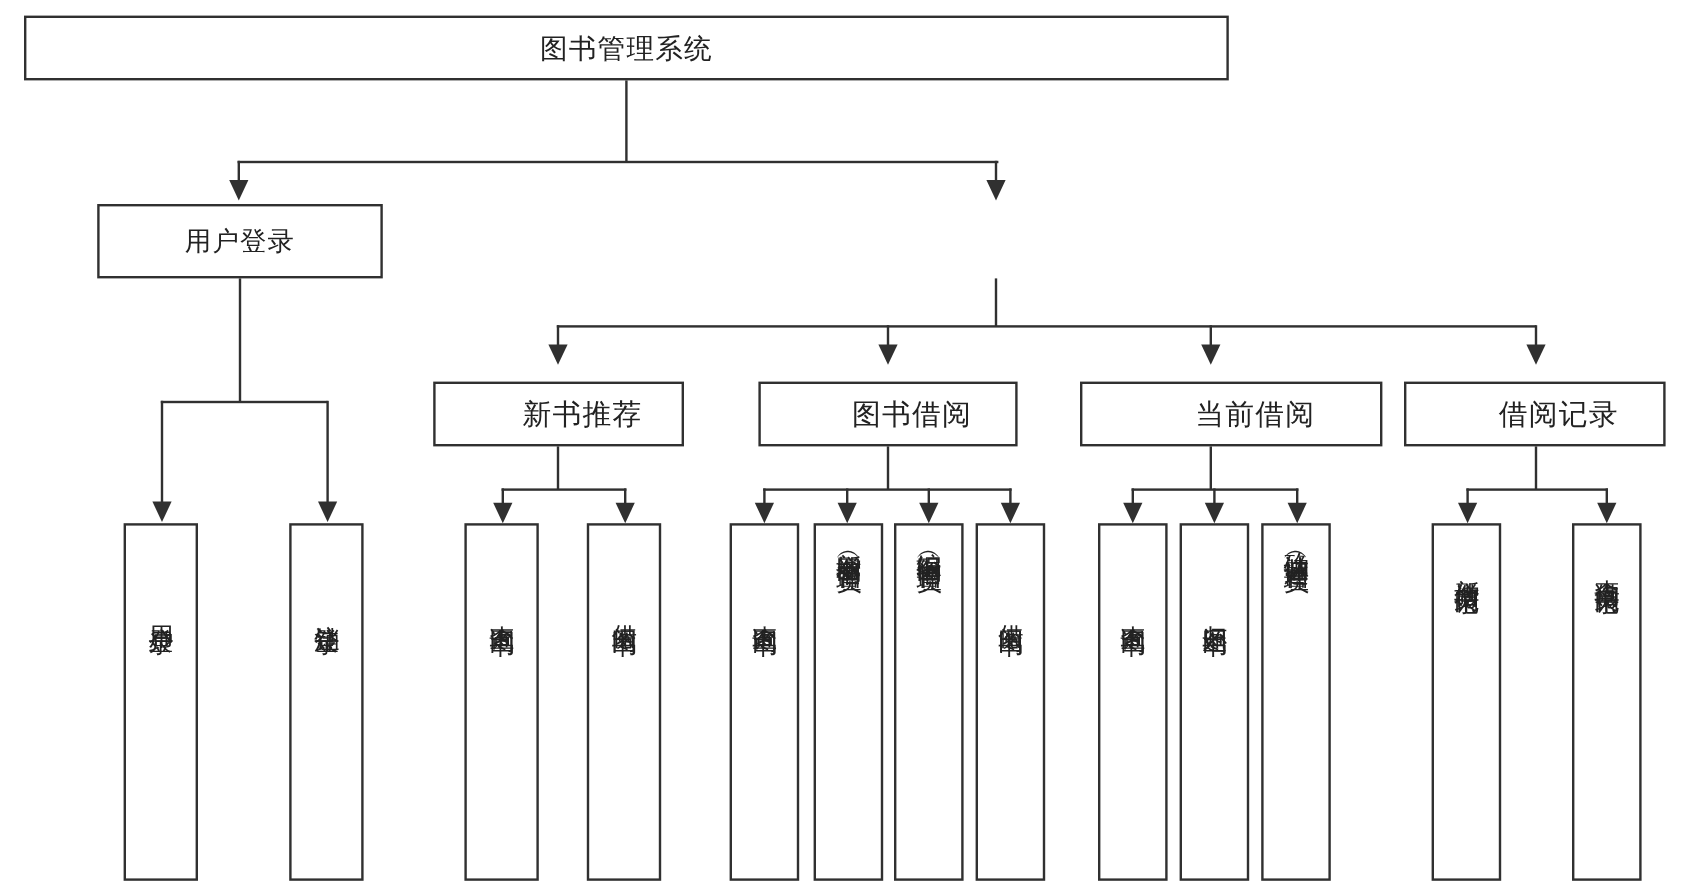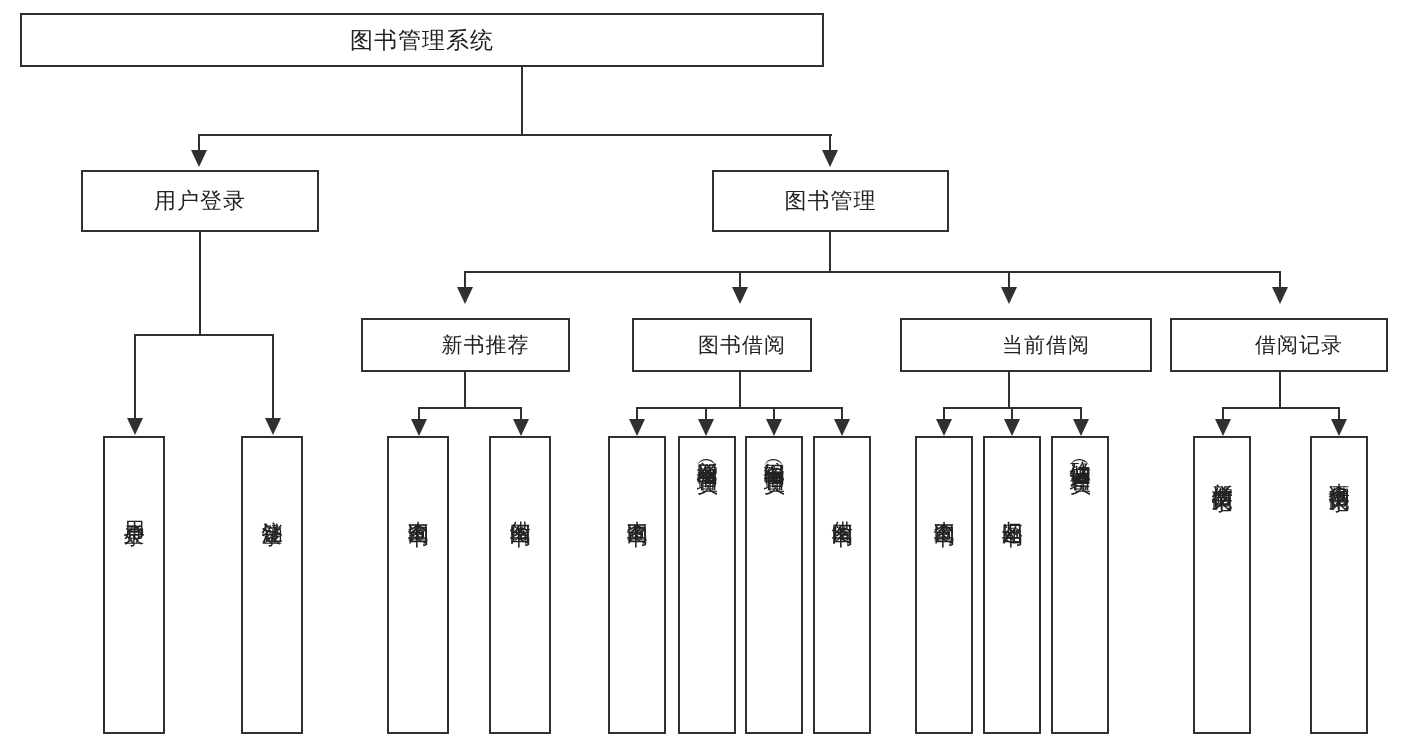--- a/index.html
+++ b/index.html
@@ -24,21 +24,21 @@
     background: #ffffff;
     border: 2px solid #303030;
     display: flex;
     align-items: center;
     justify-content: center;
     color: #222222;
     text-align: center;
   }
   .node.root     { font-size: 23px; letter-spacing: 1px; }
   .node.level1   { font-size: 22px; letter-spacing: 1px; }
-  .node.level2   { font-size: 21px; letter-spacing: 1px; padding-left: 40px; }
+  .node.level2   { font-size: 24px; letter-spacing: 1px; padding-left: 40px; }
   .node.leaf {
     font-size: 21px;
     letter-spacing: 2px;
     align-items: flex-start;
     justify-content: center;
     padding-top: 6px;
   }
   .vlabel {
     writing-mode: vertical-rl;
     text-orientation: upright;
@@ -73,38 +73,35 @@
     white-space: nowrap;
     letter-spacing: 0.5px;
     pointer-events: none;
   }
 </style>
 </head>
 <body>
 
 <div id="canvas">
 
-  <div class="node root" style="left:20px; top:13px; width:804px; height:54px;">
+  <div class="node root" style="left:20px; top:13px; width:1004px; height:54px;">
     <span class="hlabel">图书管理系统</span>
   </div>
 
   <div class="vline" style="left:521px; top:67px; height:68px;"></div>
 
   <div class="hline" style="left:198px; top:134px; width:634px;"></div>
 
   <div class="vline" style="left:198px; top:134px; height:18px;"></div>
   <div class="arrow" style="left:191px; top:150px;"></div>
   <div class="vline" style="left:829px; top:134px; height:18px;"></div>
   <div class="arrow" style="left:822px; top:150px;"></div>
 
   <div class="node level1" style="left:81px; top:170px; width:238px; height:62px;">
     <span class="hlabel">用户登录</span>
-  </div>
-  <div class="node level1" style="left:712px; top:170px; width:237px; height:62px;">
-    <span class="hlabel">图书管理</span>
   </div>
 
   <div class="vline" style="left:199px; top:232px; height:103px;"></div>
   <div class="hline" style="left:134px; top:334px; width:139px;"></div>
   <div class="vline" style="left:134px; top:334px; height:86px;"></div>
   <div class="arrow" style="left:127px; top:418px;"></div>
   <div class="vline" style="left:272px; top:334px; height:86px;"></div>
   <div class="arrow" style="left:265px; top:418px;"></div>
 
   <div class="vline" style="left:829px; top:232px; height:40px;"></div>
@@ -115,21 +112,21 @@
   <div class="vline" style="left:739px; top:271px; height:18px;"></div>
   <div class="arrow" style="left:732px; top:287px;"></div>
   <div class="vline" style="left:1008px; top:271px; height:18px;"></div>
   <div class="arrow" style="left:1001px; top:287px;"></div>
   <div class="vline" style="left:1279px; top:271px; height:18px;"></div>
   <div class="arrow" style="left:1272px; top:287px;"></div>
 
   <div class="node level2" style="left:361px; top:318px; width:209px; height:54px;">
     <span class="hlabel">新书推荐</span>
   </div>
-  <div class="node level2" style="left:632px; top:318px; width:180px; height:54px;">
+  <div class="node level2" style="left:632px; top:318px; width:216px; height:54px;">
     <span class="hlabel">图书借阅</span>
   </div>
   <div class="node level2" style="left:900px; top:318px; width:252px; height:54px;">
     <span class="hlabel">当前借阅</span>
   </div>
   <div class="node level2" style="left:1170px; top:318px; width:218px; height:54px;">
     <span class="hlabel">借阅记录</span>
   </div>
 
   <div class="vline" style="left:464px; top:372px; height:36px;"></div>

